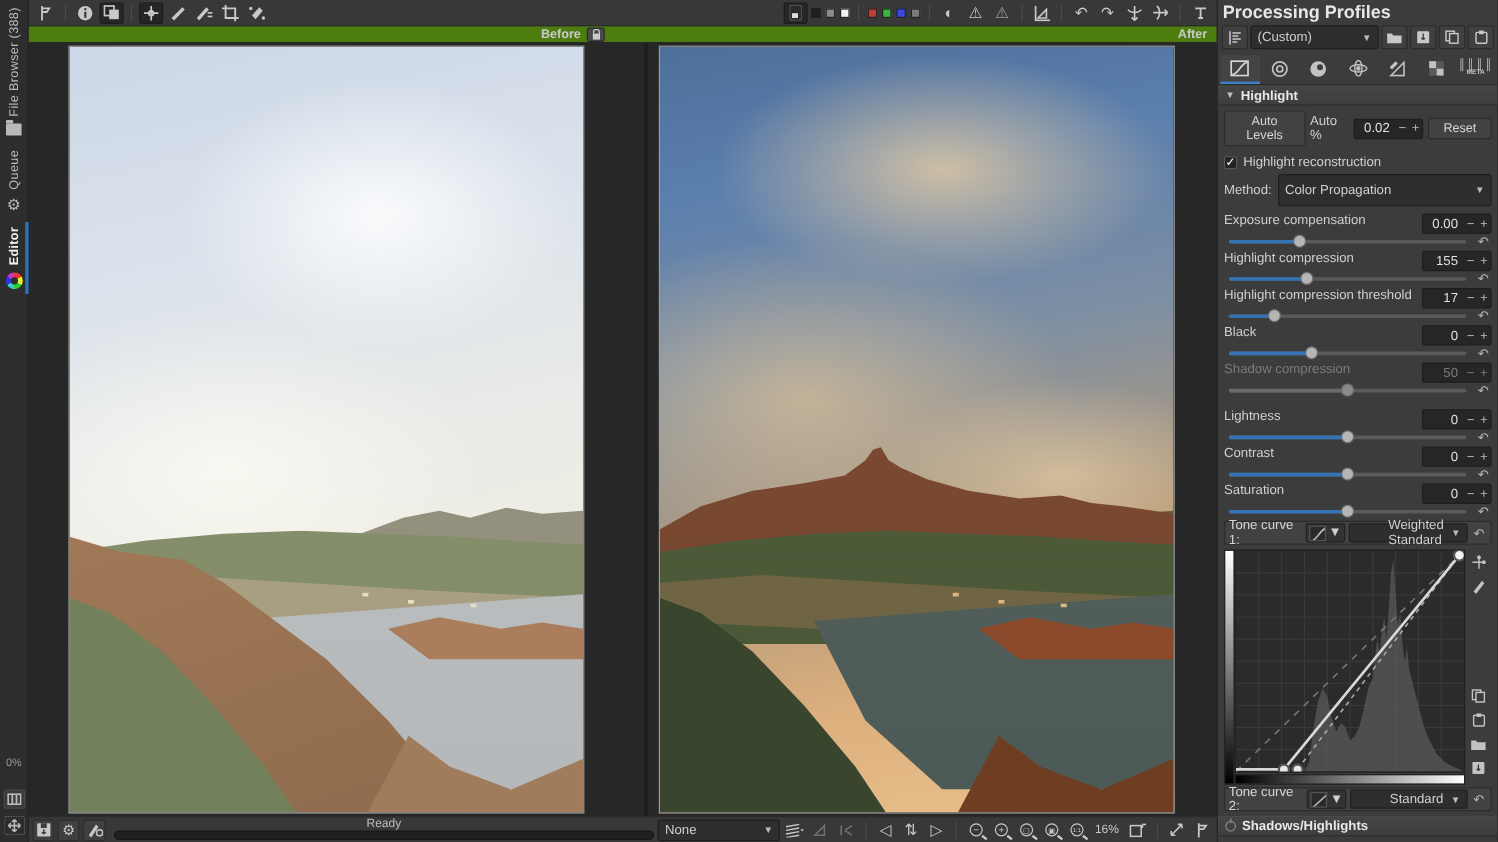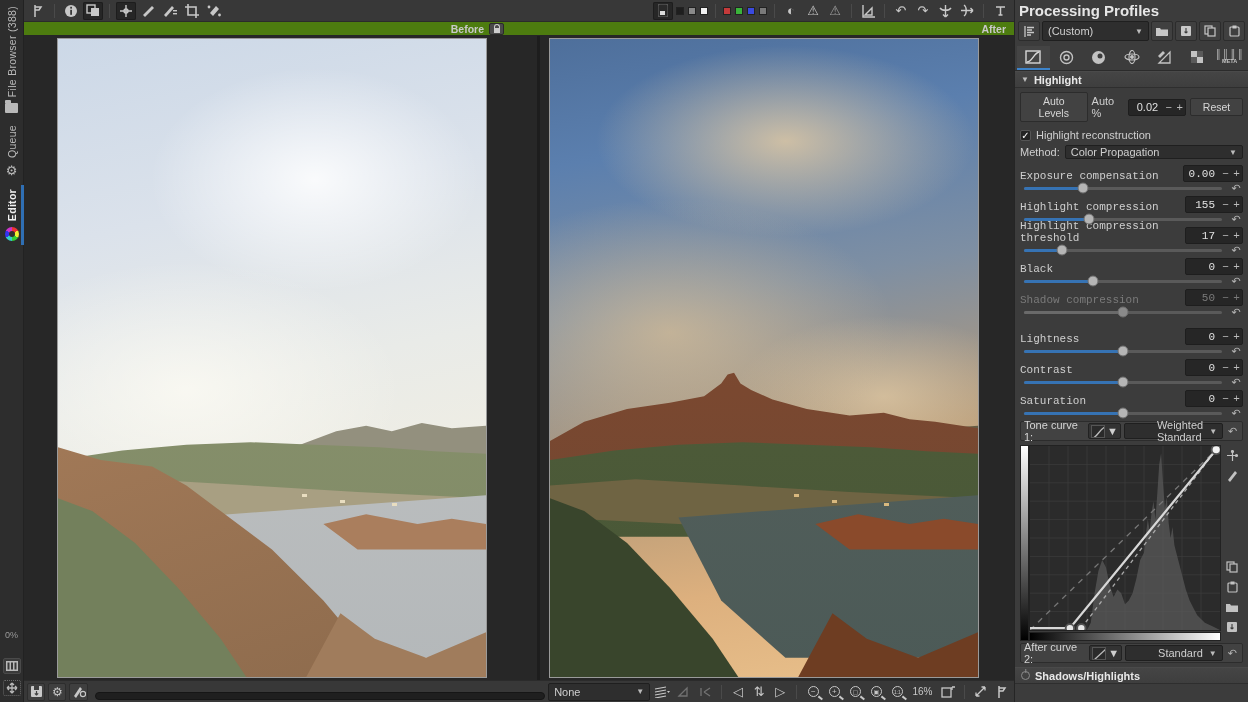--- a/index.html
+++ b/index.html
@@ -153,24 +153,24 @@
   .pbtn { background:#424242; border:1px solid #2c2c2c; border-radius:2px; color:#d6d6d6; padding:2px 8px; cursor:pointer; font-size:10.5px; }
   #auto-levels-btn { width:72px; text-align:center; }
   .spin { display:flex; align-items:center; background:#262626; border:1px solid #1e1e1e; border-radius:2px; height:17px; }
   .spin .val { padding:0 5px; min-width:34px; text-align:right; color:#e0e0e0; }
   .spin .sbtn { width:11px; text-align:center; color:#bbb; cursor:pointer; font-size:11px; }
   #reset-btn { margin-left:auto; width:56px; text-align:center; }
   #hr-row { display:flex; align-items:center; gap:5px; margin:2px 0 4px; cursor:pointer; }
   .checkbox { width:11px; height:11px; background:#242424; border:1px solid #555; border-radius:2px; color:#fff;
     font-size:10px; line-height:10px; text-align:center; }
   #method-row { display:flex; align-items:center; gap:5px; margin-bottom:6px; }
-  #method-select { flex:1; height:14px; }
+  #method-select { flex:1; height:27px; }
 
   .slider-row { margin-bottom:2px; }
-  .slider-row .sr-top { display:flex; align-items:flex-end; height:17px; gap:3px;font-family:Liberation Mono, monospace; }
+  .slider-row .sr-top { display:flex; align-items:flex-start; height:17px; gap:3px; }
   .sr-label { flex:1; color:#cfcfcf; }
   .slider-row .sr-bottom { display:flex; align-items:center; height:12px; gap:3px; }
   .track { position:relative; flex:1; height:3px; background:#5a5a5a; border-radius:2px; margin:0 4px; }
   .track-fill { position:absolute; left:0; top:0; bottom:0; background:#3673b4; border-radius:2px; }
   .thumb { position:absolute; top:50%; width:11px; height:11px; background:#b5b5b5; border:1px solid #6e6e6e;
     border-radius:50%; transform:translate(-50%,-50%); cursor:pointer; }
   .sr-reset { width:14px; text-align:center; color:#b5b5b5; font-size:11px; cursor:pointer; }
   .slider-row.disabled .sr-label, .slider-row.disabled .val, .slider-row.disabled .sbtn { color:#7a7a7a; }
   .slider-row.disabled .track-fill { background:#6a6a6a; }
   .slider-row.disabled .thumb { background:#8a8a8a; }
@@ -393,20 +393,21 @@
     <span class="bbtn">
       <span class="uglyph" style="font-size:12px">⚙</span>
     </span>
     <span class="bbtn">
       <svg class="svgic" width="14" height="13" viewBox="0 0 14 13">
         <path d="M2 11 L8 2 L10 4 L4 13 Z" fill="#c8c8c8"></path>
         <circle cx="11" cy="9" r="2.6" fill="none" stroke="#c8c8c8" stroke-width="1.2"></circle>
       </svg>
     </span>
     <div id="progress-wrap">
+      <span id="ready-text">Ready</span>
       <div id="progress-track"></div>
     </div>
     <div class="select" id="profile-select">
       <span>None</span>
       <span class="caret">▼</span>
     </div>
     <span class="bbtn flat">
       <svg class="svgic" width="16" height="12" viewBox="0 0 16 12">
         <path d="M1 3 L12 1 M1 6 L12 4 M1 9 L12 7 M1 12 L12 10" stroke="#c8c8c8" stroke-width="1.2"></path>
         <path d="M13 5 L16 5 L14.5 7 Z" fill="#c8c8c8"></path>
@@ -795,21 +796,21 @@
             <span class="sideicon">
               <svg class="svgic" width="12" height="12" viewBox="0 0 12 12">
                 <rect x="1" y="1" width="10" height="10" rx="1" fill="#c2c2c2"></rect>
                 <path d="M6 3 L6 8 M6 8 L4.5 6.6 M6 8 L7.5 6.6" stroke="#3c3c3c" stroke-width="1.1" fill="none"></path>
               </svg>
             </span>
           </div>
         </div>
 
         <div class="tc-row">
-          <span class="tc-label">After curve 2:</span>
+          <span class="tc-label">Tone curve 2:</span>
           <span class="curve-type-btn">
             <span class="curve-thumb">
               <svg class="svgic" width="14" height="13" viewBox="0 0 14 13">
                   <path d="M1 12 L13 1" stroke="#bbb" fill="none" stroke-width="1.3"></path>
                 </svg>
             </span>
             <span class="caret">▼</span>
           </span>
           <div class="select tc-select">
             <span>Standard</span>

